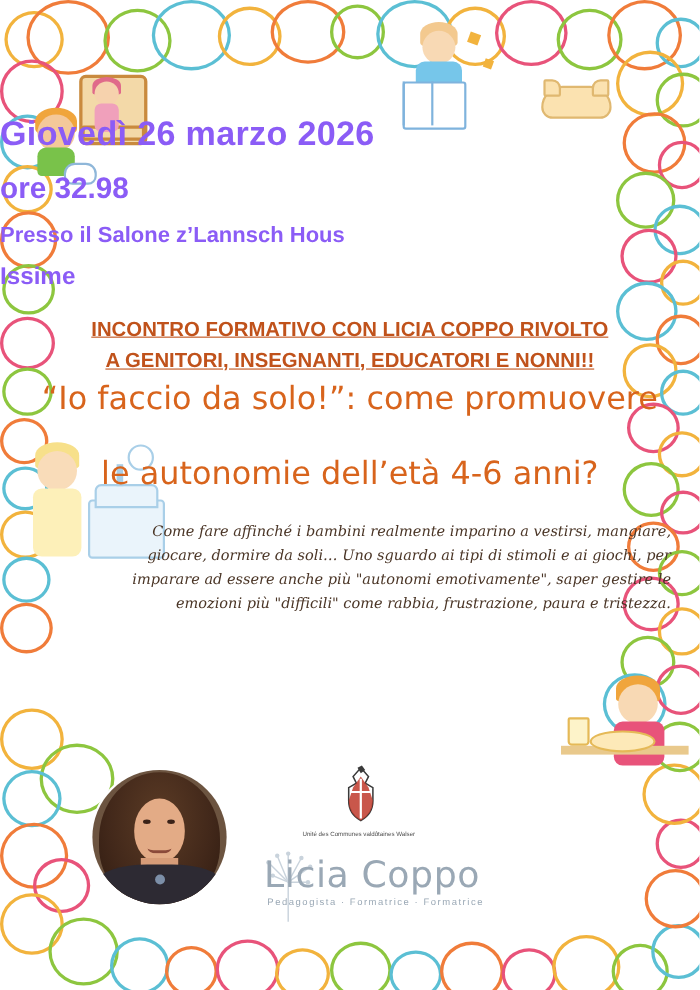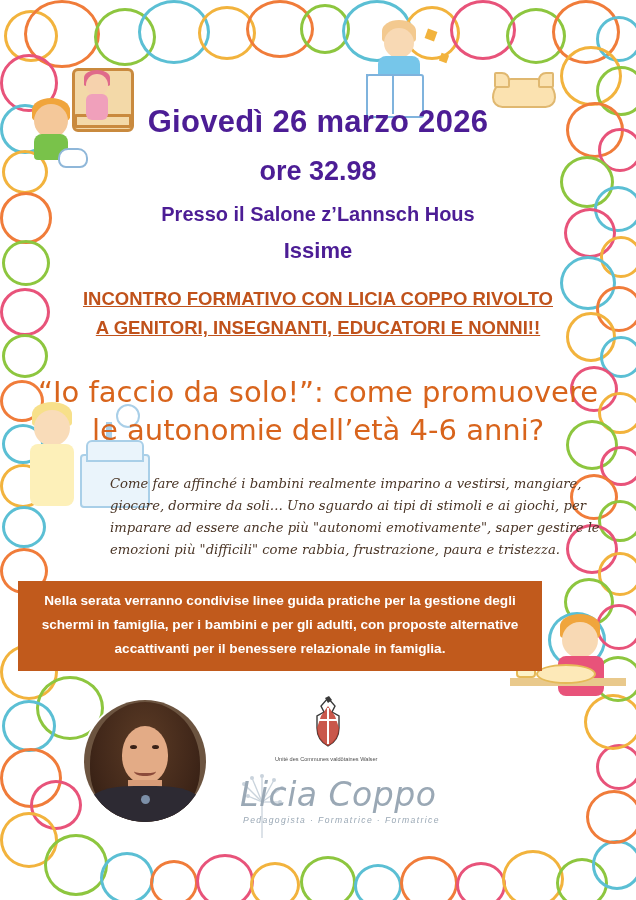--- a/index.html
+++ b/index.html
@@ -34,22 +34,21 @@
   
   .text-layer {
     position: absolute;
     inset: 0;
   }
 
   .dateline {
     position: absolute;
     left: 0;
     right: 0;
-    text-align: center;
-    color: #4c1d95;
+    color: #8b5cf6;
     font-weight: bold;
   }
   .l-date {
     top: 104px;
     font-size: 31px;
     letter-spacing: .3px;
   }
   .l-time {
     top: 156px;
     font-size: 27px;
@@ -77,29 +76,29 @@
 
   .title {
     position: absolute;
     left: 0;
     right: 0;
     text-align: center;
     color: #d8641c;
     font-size: 29px;
     font-family: "DejaVu Sans", sans-serif;
   }
-  .t1 { top: 375px; }
+  .t1 { top: 345px; }
   .t2 { top: 413px; }
 
   .body-par {
     position: absolute;
     left: 110px;
     width: 500px;
     top: 473px;
-    text-align: left;
+    text-align: right;
     color: #4a3526;
     font-family: "DejaVu Serif", serif;
     font-style: italic;
     font-size: 13.2px;
     line-height: 22px;
   }
 
   .callout {
     position: absolute;
     left: 18px;
@@ -194,21 +193,20 @@
     white-space: nowrap;
     transform: translateX(-22px);
   }
 
   
   .logo {
     position: absolute;
     left: 240px;
     top: 778px;
     width: 300px;
-    font-style: italic;
   }
   .logo-name {
     font-family: "DejaVu Sans", sans-serif;
     font-size: 33px;
     color: #9aa8b5;
     letter-spacing: .5px;
     line-height: 1;
   }
   .logo-sub {
     font-size: 8.6px;
@@ -408,21 +406,20 @@
     <div class="dateline l-city">Issime</div>
 
     <div class="headline h2">A GENITORI, INSEGNANTI, EDUCATORI E NONNI!!</div>
     <div class="headline h1">INCONTRO FORMATIVO CON LICIA COPPO RIVOLTO</div>
 
     <div class="title t1">“Io faccio da solo!”: come promuovere</div>
     <div class="title t2">le autonomie dell’età 4-6 anni?</div>
 
     <div class="body-par">Come fare affinché i bambini realmente imparino a vestirsi, mangiare, giocare, dormire da soli… Uno sguardo ai tipi di stimoli e ai giochi, per imparare ad essere anche più "autonomi emotivamente", saper gestire le emozioni più "difficili" come rabbia, frustrazione, paura e tristezza.</div>
 
-    <div class="callout">Nella serata verranno condivise linee guida pratiche per la gestione degli schermi in famiglia, per i bambini e per gli adulti, con proposte alternative accattivanti per il benessere relazionale in famiglia.</div>
   </div>
 
   <div class="photo">
     <div class="hair"></div>
     <div class="face"></div>
     <div class="eye l"></div>
     <div class="eye r"></div>
     <div class="smile"></div>
     <div class="neck"></div>
     <div class="shirt"></div>

